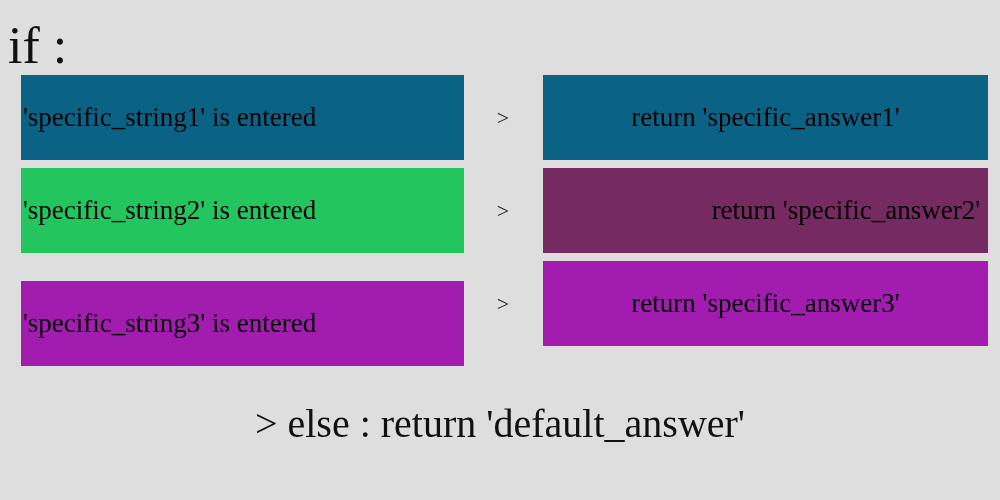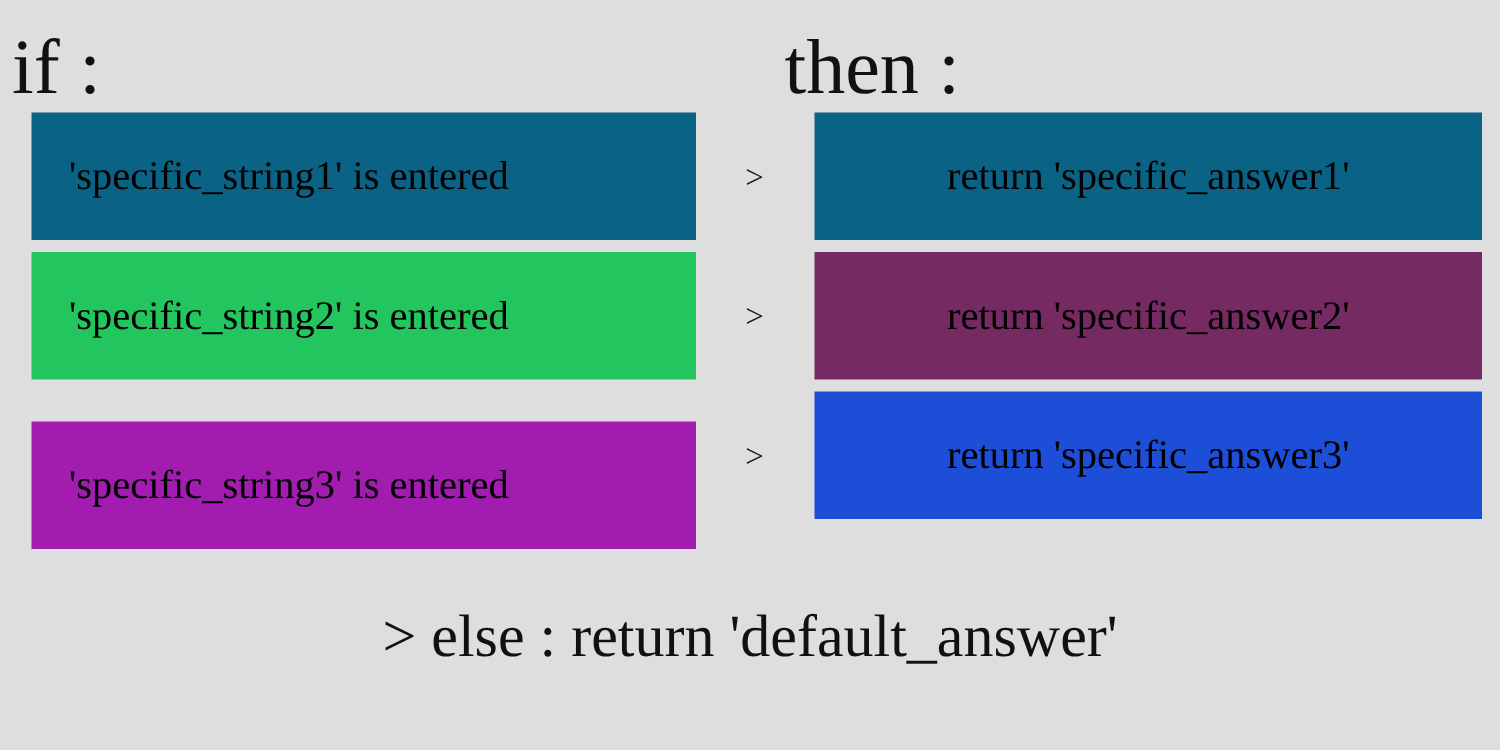--- a/index.html
+++ b/index.html
@@ -48,21 +48,21 @@
     top: 0;
     height: 85px;
     display: flex;
     align-items: center;
     box-sizing: border-box;
   }
   .condition-bar {
     left: 21px;
     width: 443px;
     justify-content: flex-start;
-    padding-left: 25px;
+    padding-left: 2px;
   }
   .result-bar {
     left: 543px;
     width: 445px;
     justify-content: center;
     padding: 12px 8px;
   }
   .bar-text {
     font-size: 27px;
     line-height: 1;
@@ -97,47 +97,46 @@
     white-space: nowrap;
   }
 </style>
 </head>
 <body style="background: rgb(222, 222, 222);">
 
 <div id="canvas">
 
   <div id="heading-if" class="col-heading">if :</div>
 
-  <div id="heading-then" class="col-heading">then :</div>
 
   <div id="rule-row-0" class="rule-row">
     <div class="condition-bar" style="background: rgb(10, 98, 133);">
       <span class="bar-text">'specific_string1' is entered</span>
     </div>
     <div class="arrow-glyph">&gt;</div>
     <div class="result-bar" style="background: rgb(10, 98, 133);">
       <span class="bar-text">return 'specific_answer1'</span>
     </div>
   </div>
 
   <div id="rule-row-1" class="rule-row">
     <div class="condition-bar" style="background: #22c55e;">
       <span class="bar-text">'specific_string2' is entered</span>
     </div>
     <div class="arrow-glyph">&gt;</div>
-    <div class="result-bar" style="background: rgb(117, 42, 98);">
+    <div class="result-bar" style="background: rgb(117, 42, 98); justify-content: flex-end;">
       <span class="bar-text">return 'specific_answer2'</span>
     </div>
   </div>
 
   <div id="rule-row-2" class="rule-row">
     <div class="condition-bar" style="background: #a21caf; margin-top: 20px;">
       <span class="bar-text">'specific_string3' is entered</span>
     </div>
     <div class="arrow-glyph">&gt;</div>
-    <div class="result-bar" style="background: #1d4ed8;">
+    <div class="result-bar" style="background: #a21caf;">
       <span class="bar-text">return 'specific_answer3'</span>
     </div>
   </div>
 
   <div id="else-line">&gt; else : return 'default_answer'</div>
 
 </div>
 
 </body></html>

